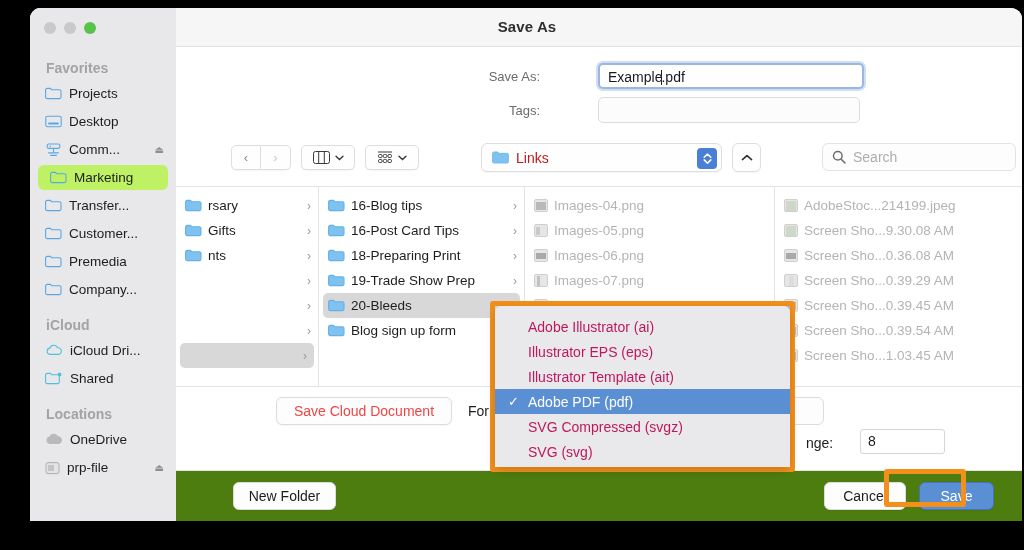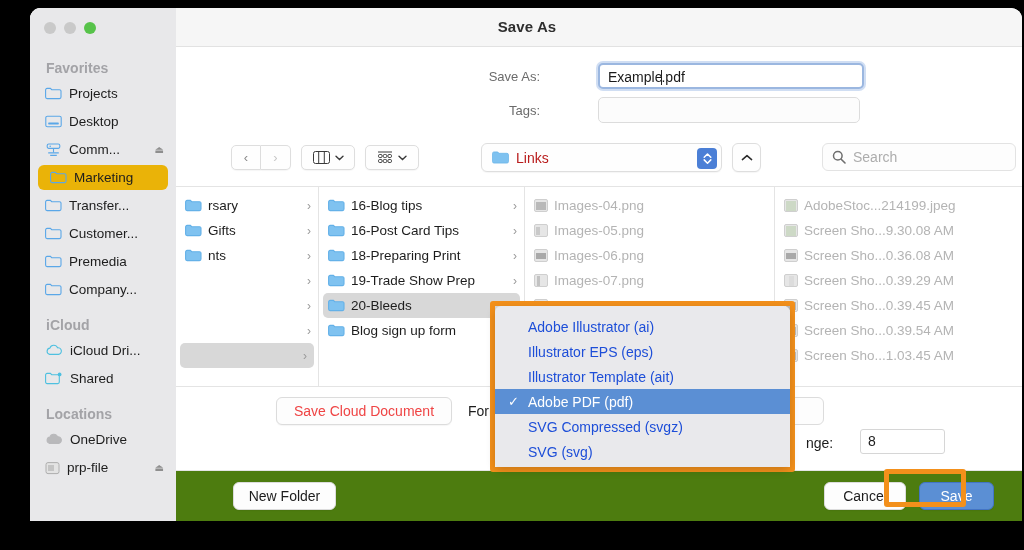--- a/index.html
+++ b/index.html
@@ -292,21 +292,21 @@
   }
   .sb-item {
     position: absolute; left: 8px;
     width: 130px; height: 25px;
     display: flex; align-items: center;
     border-radius: 6px;
     font-size: 13.5px; color: #1d1d1d;
     padding-left: 7px;
     white-space: nowrap;
   }
-  .sb-item.sel { background: #eab308; padding-left: 12px; }
+  .sb-item.sel { background: #bef264; padding-left: 12px; }
   .sb-item .ico { margin-right: 7px; display: flex; flex: none; }
   .sb-item .nm { flex: 1; overflow: hidden; }
   .sb-item .eject { color: #8e8e8e; font-size: 10px; margin-right: 4px; }
 
   
   #menu-highlight {
     position: absolute;
     left: 490px; top: 301px;
     width: 305px; height: 171px;
     border: 5px solid #f3901b;
@@ -318,21 +318,21 @@
     width: 295px; height: 161px;
     background: #e9e9ec;
     border-radius: 6px;
     box-shadow: 0 3px 10px rgba(0,0,0,.18);
     padding: 8px 0;
     overflow: hidden;
   }
   .menu-item {
     height: 25px;
     display: flex; align-items: center;
-    font-size: 14px; color: #1d4ed8;
+    font-size: 14px; color: #be185d;
     padding-left: 33px;
     position: relative;
     white-space: nowrap;
   }
   .menu-item.active { background: #5b8fd4; color: #ffffff; }
   .menu-item .check {
     position: absolute; left: 13px; top: 0;
     height: 25px; display: flex; align-items: center;
     font-size: 13px;
   }

